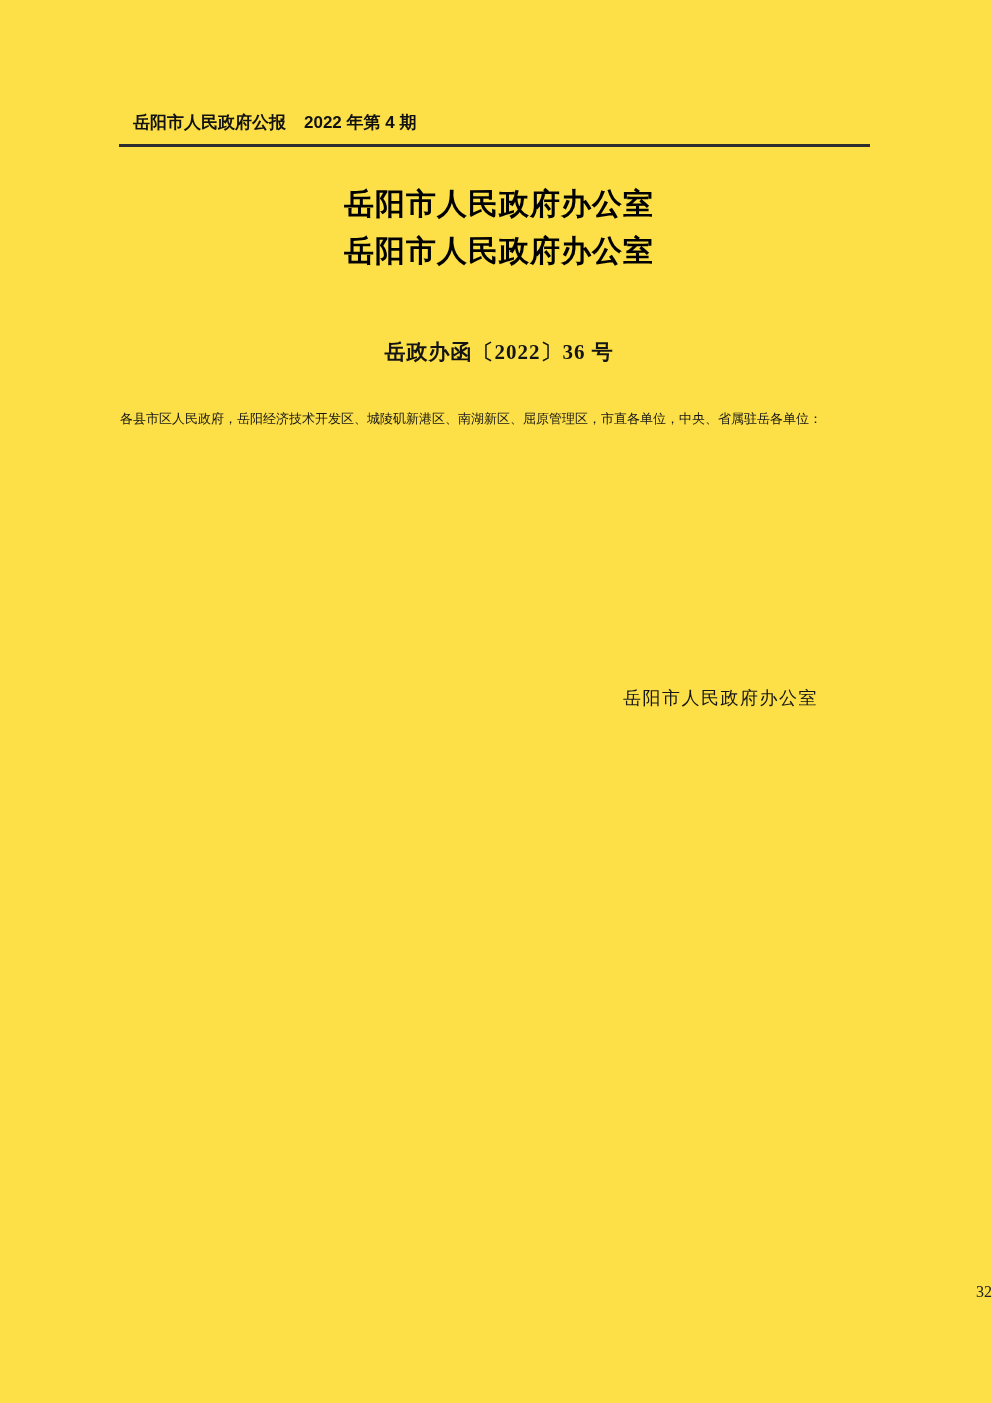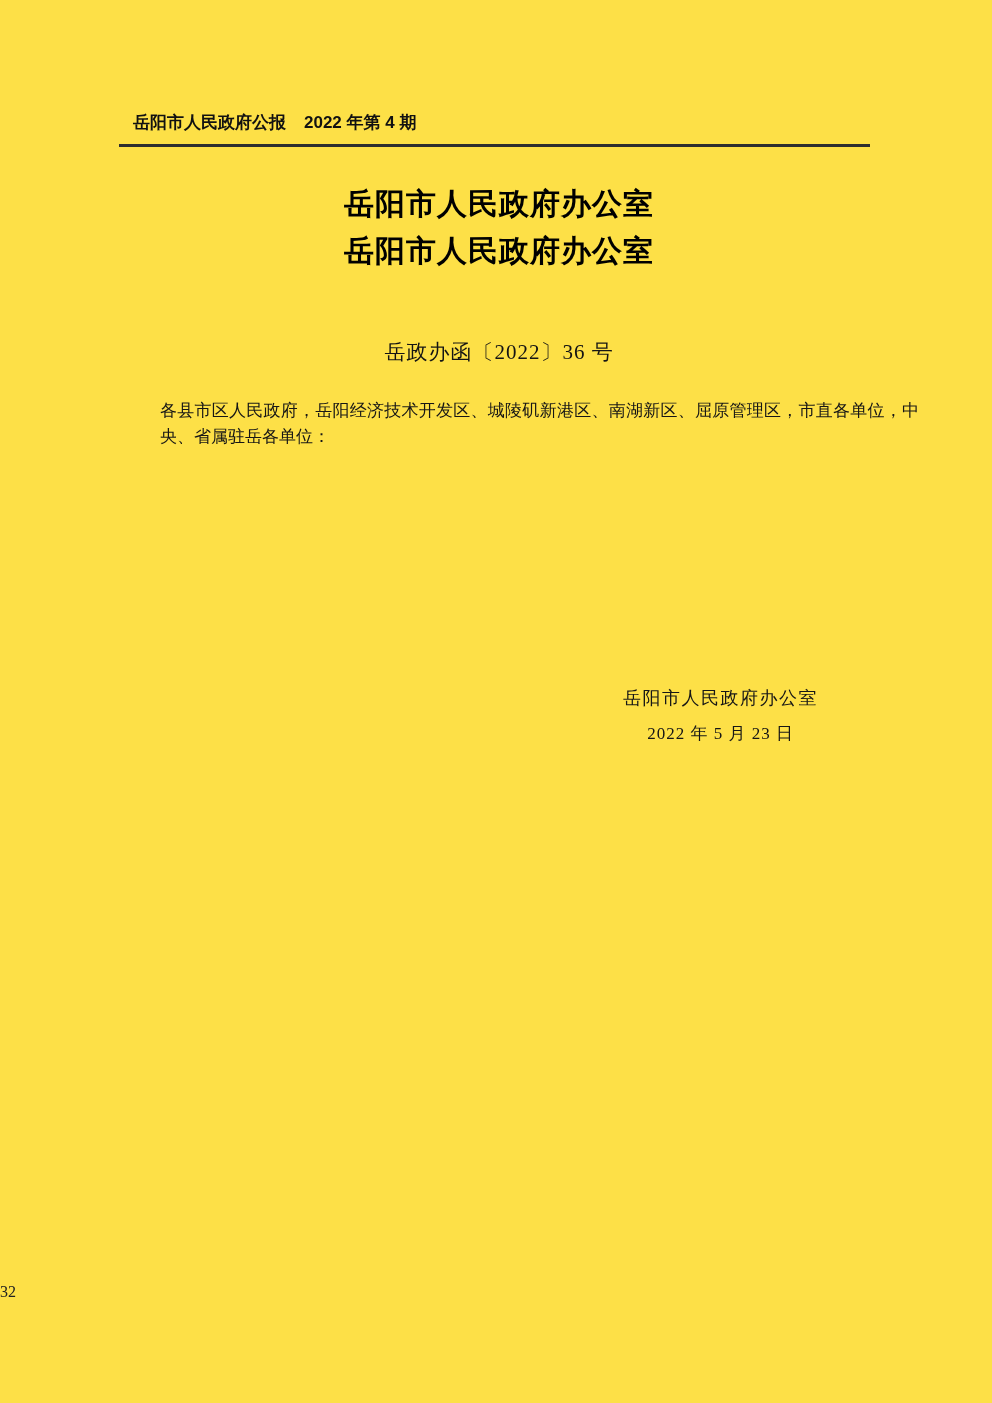--- a/index.html
+++ b/index.html
@@ -54,31 +54,31 @@
   .doc-number {
     position: absolute;
     left: 120px;
     top: 338px;
     width: 758px;
     text-align: center;
     font-size: 21px;
     line-height: 28px;
     color: #141414;
     letter-spacing: 1px;
+    font-weight: bold;
   }
   .body-text {
     position: absolute;
     left: 120px;
     top: 398px;
     width: 759px;
-    font-size: 17px;
-    line-height: 26px;
+    font-size: 13px;
+    line-height: 41px;
     text-align: justify;
     color: #161616;
-    margin-left: 40px;
   }
   .body-text p {
     margin: 0;
     padding: 0;
   }
   .body-text p.indent {
     text-indent: 2em;
   }
   .signature {
     position: absolute;
@@ -98,21 +98,21 @@
   }
   .signature-inner .date {
     font-size: 17px;
     letter-spacing: 1px;
   }
   .page-number {
     position: absolute;
     left: 0;
     top: 1281px;
     width: 100%;
-    text-align: left;
+    text-align: right;
     font-size: 16px;
     line-height: 22px;
     color: #222222;
   }
 </style>
 </head>
 <body>
 
 <div class="page">
 
@@ -129,19 +129,18 @@
 
   <div class="doc-number">岳政办函〔2022〕36 号</div>
 
   <div class="body-text">
     <p class="addressee">各县市区人民政府，岳阳经济技术开发区、城陵矶新港区、南湖新区、屈原管理区，市直各单位，中央、省属驻岳各单位：</p>
   </div>
 
   <div class="signature">
     <div class="signature-inner">
       <div>岳阳市人民政府办公室</div>
-      <div class="date">2022 年 5 月 23 日</div>
     </div>
   </div>
 
   <div class="page-number">32</div>
 
 </div>
 
 </body></html>

